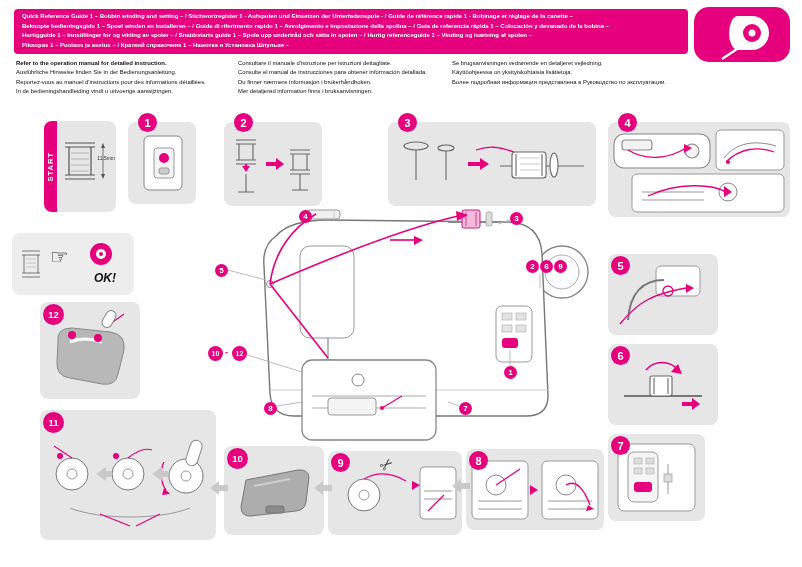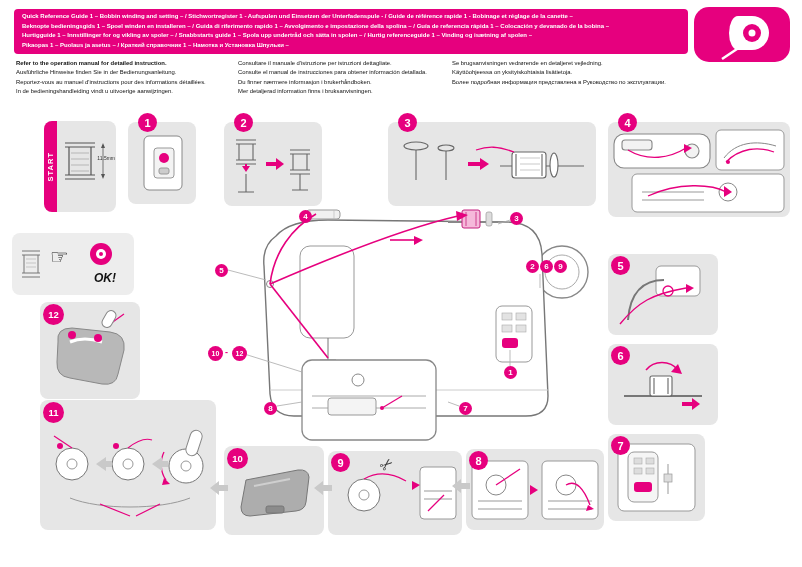--- a/index.html
+++ b/index.html
@@ -269,21 +269,21 @@
 
   <div class="box" style="left:224px;top:446px;width:100px;height:89px;">
     <div class="badge badge-in two">10</div>
     <svg width="100" height="89" viewBox="0 0 100 89">
       <path d="M22,34 L74,24 Q84,23 85,31 L82,56 Q81,64 72,65 L26,70 Q17,70 17,61 Z" fill="#adadad" stroke="#777"></path>
       <rect x="42" y="60" width="18" height="7" rx="2" fill="#8b8b8b" stroke="#777"></rect>
       <path d="M30,40 L66,33" stroke="#cfcfcf" stroke-width="2"></path>
     </svg>
   </div>
 
-  <div class="box" style="left:40px;top:400px;width:176px;height:130px;">
+  <div class="box" style="left:40px;top:410px;width:176px;height:130px;">
     <div class="badge badge-in two">11</div>
     <svg width="180" height="130" viewBox="0 0 180 130">
       <circle cx="146" cy="66" r="17" fill="#fff" stroke="#777"></circle>
       <circle cx="146" cy="66" r="5" fill="none" stroke="#999"></circle>
       <rect x="148" y="30" width="12" height="26" rx="6" fill="#fff" stroke="#888" transform="rotate(18 154 43)"></rect>
       <path d="M124,52 C120,60 120,72 126,80" stroke="#e6007e" fill="none" stroke-width="1.3"></path>
       <polygon points="124,78 130,84 122,85" fill="#e6007e"></polygon>
       <circle cx="88" cy="64" r="16" fill="#fff" stroke="#777"></circle>
       <circle cx="88" cy="64" r="5" fill="none" stroke="#999"></circle>
       <path d="M88,48 C98,40 106,38 112,40" stroke="#e6007e" fill="none" stroke-width="1.2"></path>

